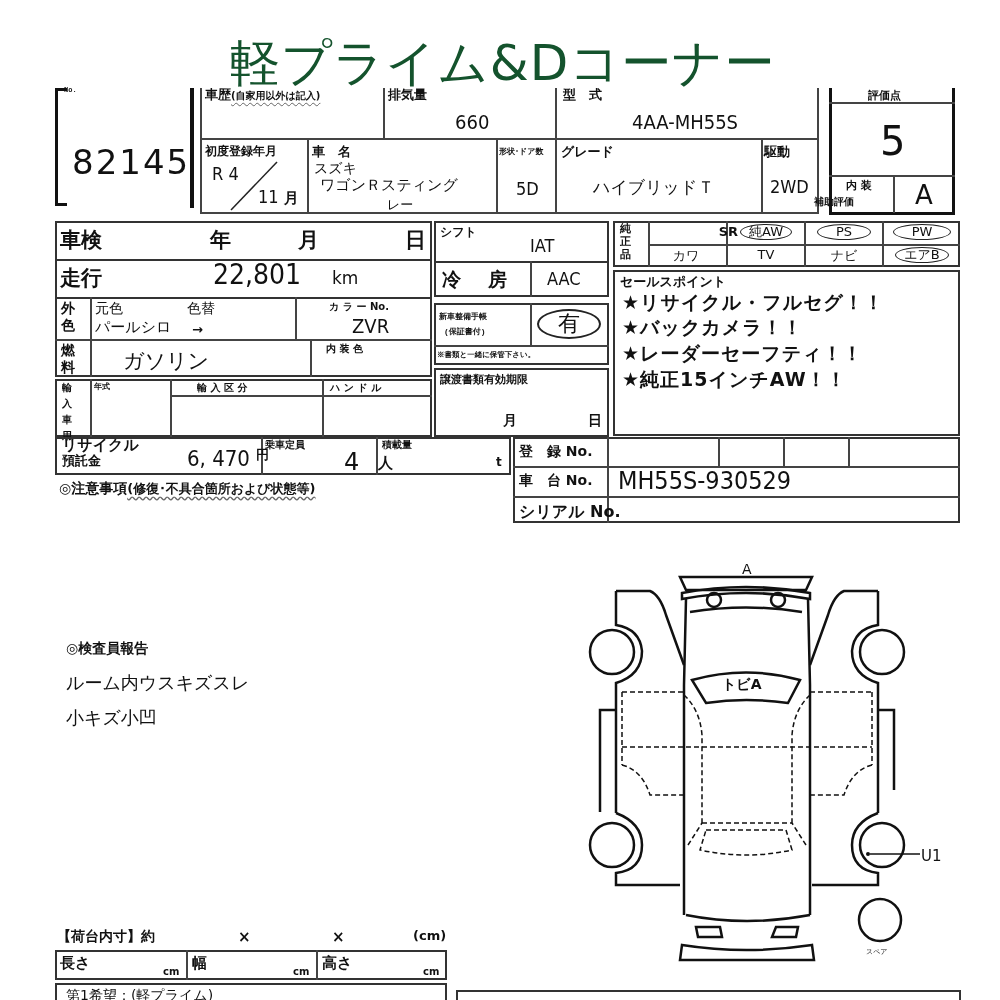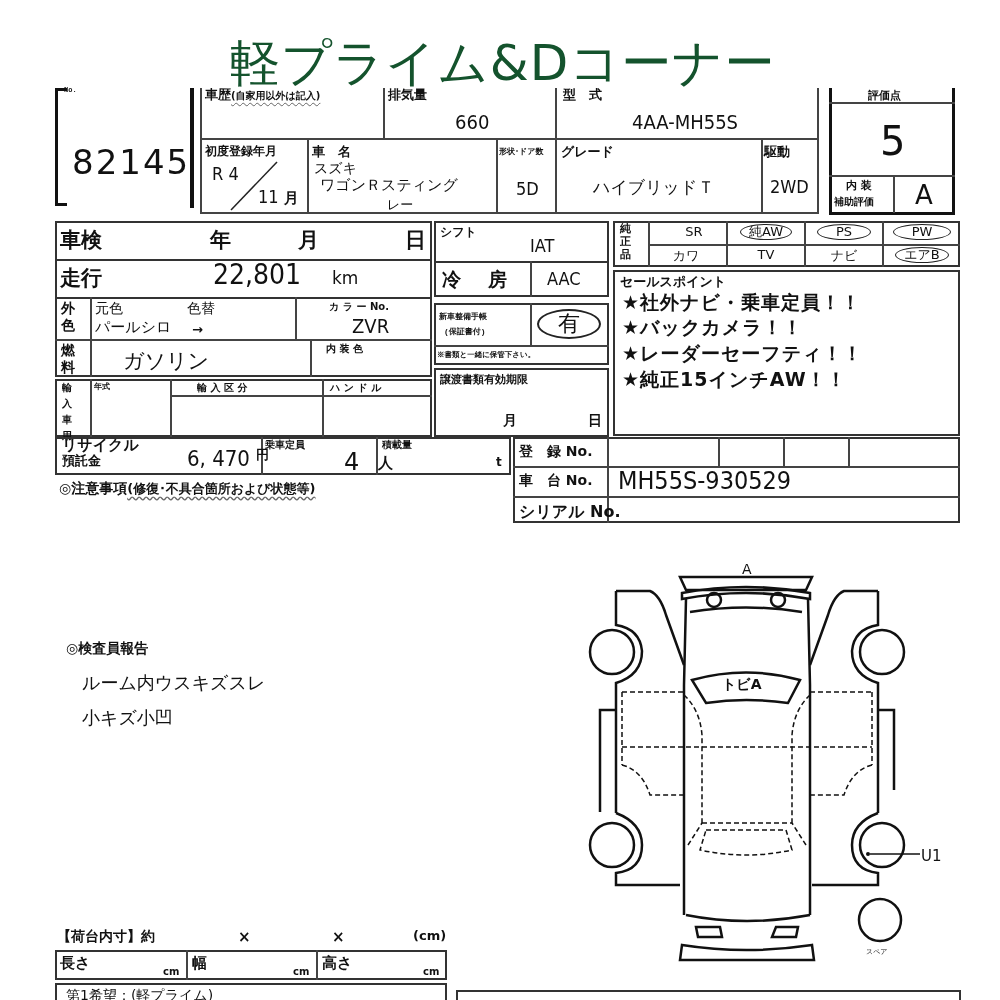--- a/index.html
+++ b/index.html
@@ -11,21 +11,21 @@
   .small { font-size: 10px; font-weight: bold; white-space: nowrap; }
   .tiny { font-size: 8px; font-weight: bold; white-space: nowrap; font-family: Liberation Mono, monospace; }
   .val { font-family: "DejaVu Sans Condensed", "DejaVu Sans", sans-serif; font-size: 18px; white-space: nowrap; }
   .box { position: absolute; border: 2px solid #333; }
   .hl { position: absolute; height: 0; border-top: 2px solid #444; }
   .vl { position: absolute; width: 0; border-left: 2px solid #444; }
   .wavy { text-decoration: underline wavy #666; text-underline-offset: 3px; }
   .oval { display: inline-block; border: 1.5px solid #222; border-radius: 50%; padding: 0 8px; line-height: 14px; }
   .circle-have { position: absolute; border: 2px solid #222; border-radius: 50%; text-align: center; font-size: 22px; }
   .sales-line { font-size: 19px; font-weight: bold; white-space: nowrap; letter-spacing: 1px; }
-  .report { font-size: 18px; white-space: nowrap; margin-left: 16px; }
+  .report { font-size: 18px; white-space: nowrap; }
 </style>
 </head>
 <body>
 
 <div class="abs title">軽プライム&amp;Dコーナー</div>
 
 <div class="abs" style="left:55px;top:88px;width:12px;height:118px;border-left:3px solid #111;border-top:3px solid #111;border-bottom:3px solid #111;"></div>
 <div class="abs tiny" style="left:64px;top:86px;font-size:7px;">No.</div>
 <div class="abs" style="left:72px;top:142px;font-size:34px;letter-spacing:2px;">82145</div>
 <div class="vl" style="left:190px;top:88px;height:120px;border-left:4px solid #111;"></div>
@@ -75,21 +75,21 @@
 
 <div class="vl" style="left:829px;top:88px;height:126px;border-left:3px solid #111;"></div>
 <div class="vl" style="left:952px;top:88px;height:126px;border-left:3px solid #111;"></div>
 <div class="hl" style="left:829px;top:102px;width:126px;"></div>
 <div class="hl" style="left:829px;top:175px;width:126px;"></div>
 <div class="hl" style="left:829px;top:212px;width:126px;border-top:3px solid #111;"></div>
 <div class="vl" style="left:893px;top:175px;height:38px;"></div>
 <div class="abs lbl" style="left:868px;top:88px;font-size:11px;">評価点</div>
 <div class="abs" style="left:880px;top:118px;font-size:40px;">5</div>
 <div class="abs small" style="left:846px;top:178px;font-size:11px;">内 装</div>
-<div class="abs small" style="left:834px;top:195px;">補助評価</div>
+<div class="abs small" style="left:814px;top:195px;">補助評価</div>
 <div class="abs" style="left:915px;top:180px;font-size:26px;">A</div>
 
 <div class="box" style="left:55px;top:221px;width:377px;height:40px;"></div>
 <div class="abs" style="left:60px;top:226px;font-size:21px;font-weight:bold;">車検</div>
 <div class="abs" style="left:210px;top:226px;font-size:21px;font-weight:bold;">年</div>
 <div class="abs" style="left:298px;top:226px;font-size:21px;font-weight:bold;">月</div>
 <div class="abs" style="left:405px;top:226px;font-size:21px;font-weight:bold;">日</div>
 
 <div class="box" style="left:55px;top:259px;width:377px;height:40px;"></div>
 <div class="abs" style="left:60px;top:264px;font-size:21px;font-weight:bold;">走行</div>
@@ -145,33 +145,33 @@
 <div class="abs lbl" style="left:588px;top:412px;font-size:14px;">日</div>
 
 <div class="box" style="left:613px;top:221px;width:347px;height:46px;"></div>
 <div class="vl" style="left:648px;top:221px;height:46px;"></div>
 <div class="vl" style="left:726px;top:221px;height:46px;"></div>
 <div class="vl" style="left:804px;top:221px;height:46px;"></div>
 <div class="vl" style="left:882px;top:221px;height:46px;"></div>
 <div class="hl" style="left:648px;top:244px;width:312px;"></div>
 <div class="abs small" style="left:620px;top:222px;width:14px;font-size:11px;line-height:13px;white-space:normal;">純正品</div>
 
-<div class="abs" style="left:650px;top:224px;width:88px;text-align:center;font-size:13px;">SR</div>
+<div class="abs" style="left:650px;top:224px;width:88px;text-align:right;font-size:13px;font-weight:bold;">SR</div>
 <div class="abs" style="left:728px;top:224px;width:76px;text-align:center;font-size:13px;"><span class="oval">純AW</span></div>
 <div class="abs" style="left:806px;top:224px;width:76px;text-align:center;font-size:13px;"><span class="oval" style="padding:0 18px;">PS</span></div>
 <div class="abs" style="left:884px;top:224px;width:76px;text-align:center;font-size:13px;"><span class="oval" style="padding:0 18px;">PW</span></div>
 
 <div class="abs" style="left:650px;top:247px;width:72px;text-align:center;font-size:13px;">カワ</div>
 <div class="abs" style="left:728px;top:247px;width:76px;text-align:center;font-size:13px;">TV</div>
 <div class="abs" style="left:806px;top:247px;width:76px;text-align:center;font-size:13px;">ナビ</div>
 <div class="abs" style="left:884px;top:247px;width:76px;text-align:center;font-size:13px;"><span class="oval">エアB</span></div>
 
 <div class="box" style="left:613px;top:270px;width:347px;height:166px;"></div>
 <div class="abs lbl" style="left:620px;top:273px;">セールスポイント</div>
-<div class="abs sales-line" style="left:622px;top:290px;">★社外ナビ・乗車定員！！</div>
+<div class="abs sales-line" style="left:622px;top:290px;">★リサイクル・フルセグ！！</div>
 <div class="abs sales-line" style="left:622px;top:315px;">★バックカメラ！！</div>
 <div class="abs sales-line" style="left:622px;top:341px;">★レーダーセーフティ！！</div>
 <div class="abs sales-line" style="left:622px;top:367px;">★純正15インチAW！！</div>
 
 <div class="box" style="left:55px;top:437px;width:456px;height:38px;"></div>
 <div class="vl" style="left:261px;top:437px;height:38px;"></div>
 <div class="vl" style="left:376px;top:437px;height:38px;"></div>
 <div class="abs" style="left:62px;top:438px;font-size:15px;font-weight:bold;line-height:15px;">
   <div>リサイクル</div>
     <div style="font-size:13px;">預託金</div>

